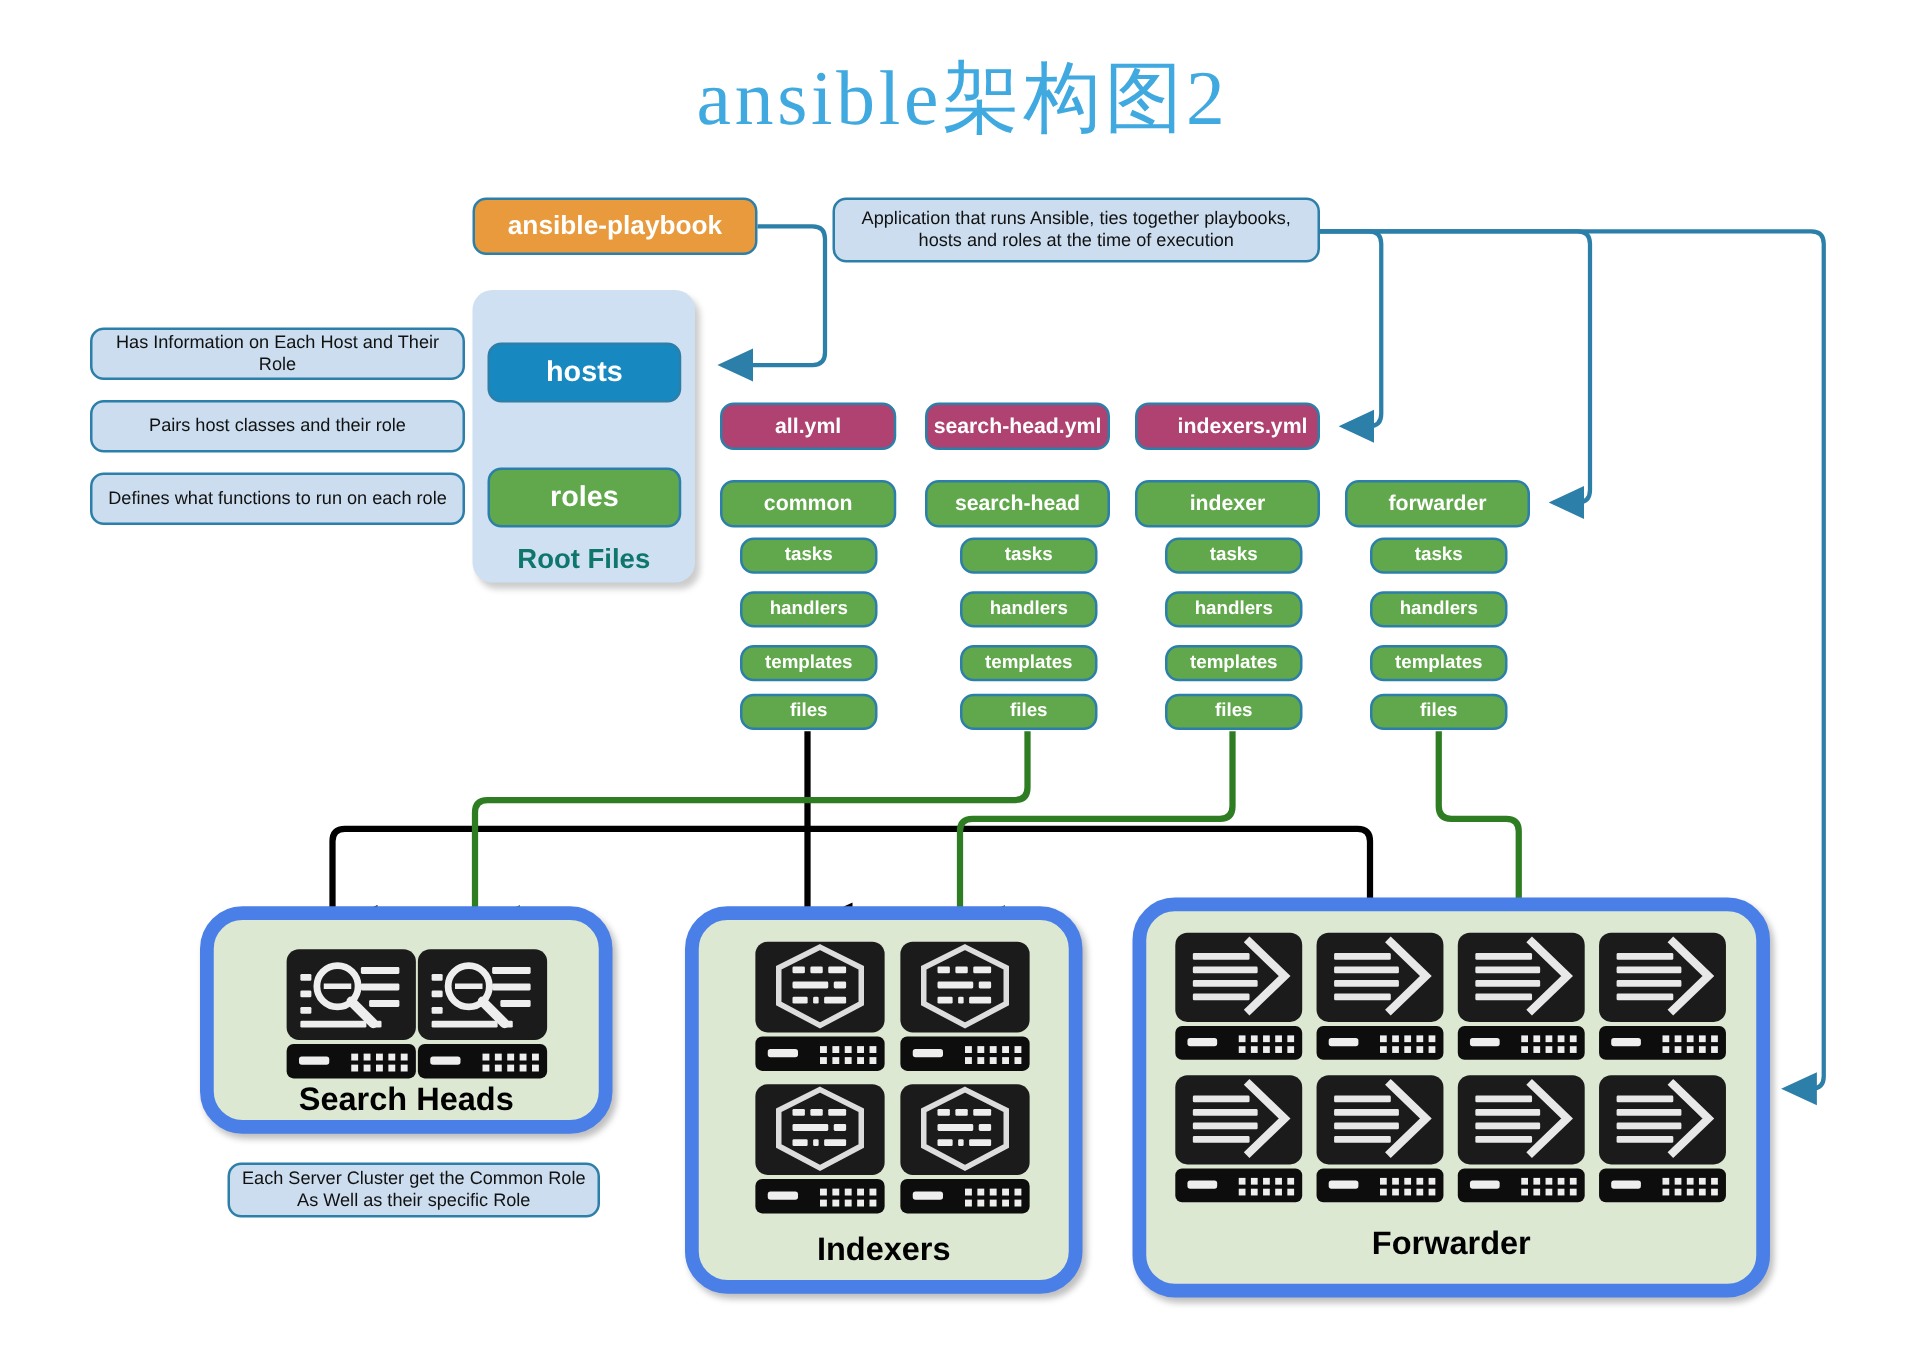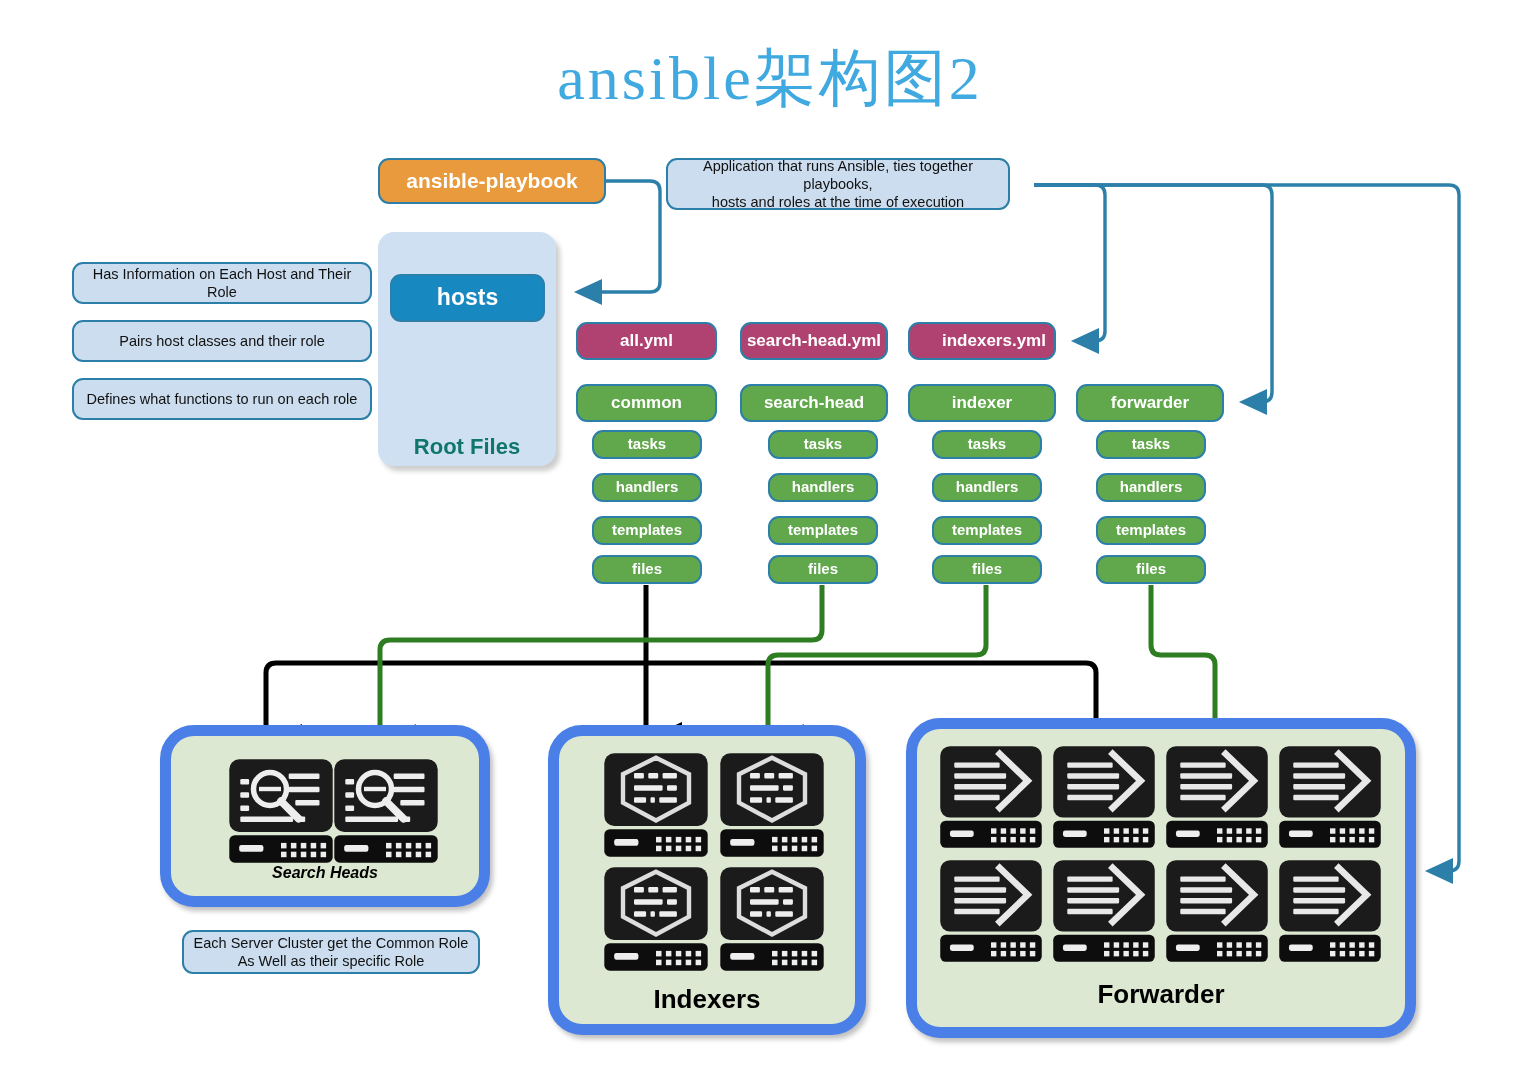--- a/index.html
+++ b/index.html
@@ -123,29 +123,32 @@
 
     <path d="M986,585 L986,645 Q986,655 976,655 L778,655 Q768,655 768,665 L768,742" fill="none" stroke="#2F7D23" stroke-width="5" marker-end="url(#ahG)"></path>
 
     <path d="M1151,585 L1151,645 Q1151,655 1161,655 L1205,655 Q1215,655 1215,665 L1215,742" fill="none" stroke="#2F7D23" stroke-width="5" marker-end="url(#ahG)"></path>
   </svg>
 
   <div class="node orange" style="left:378px;top:158px;width:228px;height:46px;font-size:21px;">
     <span>ansible-playbook</span>
   </div>
 
-  <div class="info" style="left:666px;top:158px;width:344px;height:52px;font-size:14.5px;padding:4px 8px;white-space:pre-line;text-align:center;">
+  <div class="info" style="left:666px;top:158px;width:390px;height:52px;font-size:14.5px;padding:4px 8px;white-space:pre-line;text-align:center;">
     <span>Application that runs Ansible, ties together playbooks,
 hosts and roles at the time of execution</span>
   </div>
 
   <div class="rootpanel" style="left:378px;top:232px;width:178px;height:234px;"></div>
 
   <div class="node blue" style="left:390px;top:274px;width:155px;height:48px;font-size:23px;">
     <span>hosts</span>
+  </div>
+  <div class="node green" style="left:390px;top:374px;width:155px;height:48px;font-size:23px;">
+    <span>roles</span>
   </div>
   <div class="rootlabel" style="left:378px;top:434px;width:178px;font-size:22px;">
     <span>Root Files</span>
   </div>
 
   <div class="info" style="left:72px;top:262px;width:300px;height:42px;font-size:14.5px;padding:0 6px;">
     <span>Has Information on Each Host and Their Role</span>
   </div>
   <div class="info" style="left:72px;top:320px;width:300px;height:42px;font-size:14.5px;padding:0 6px;">
     <span>Pairs host classes and their role</span>
@@ -286,21 +289,21 @@
             <rect x="57" y="28" width="28" height="5" rx="1"></rect>
           <rect x="63" y="40" width="22" height="5" rx="1"></rect>
           <rect x="13" y="55" width="48" height="5" rx="1"></rect>
             <rect x="66" y="55" width="6" height="5" rx="1"></rect>
         </g>
         <circle cx="40" cy="30" r="15" fill="none" stroke="#eee" stroke-width="5"></circle>
         <rect x="30" y="28" width="20" height="4" fill="#eee"></rect>
         <line x1="50" y1="41" x2="66" y2="57" stroke="#eee" stroke-width="7" stroke-linecap="round"></line>
       </svg>
     </div>
-    <div class="cluster-label" style="top:128px;font-size:16px;font-style:italic;">
+    <div class="cluster-label" style="top:128px;font-size:26px;">
       <span>Search Heads</span>
     </div>
   </div>
 
   <div class="info" style="left:182px;top:930px;width:298px;height:44px;font-size:14.5px;white-space:pre-line;padding:0 6px;">
     <span>Each Server Cluster get the Common Role
 As Well as their specific Role</span>
   </div>
 
   <div class="cluster" style="left:548px;top:725px;width:318px;height:310px;">

